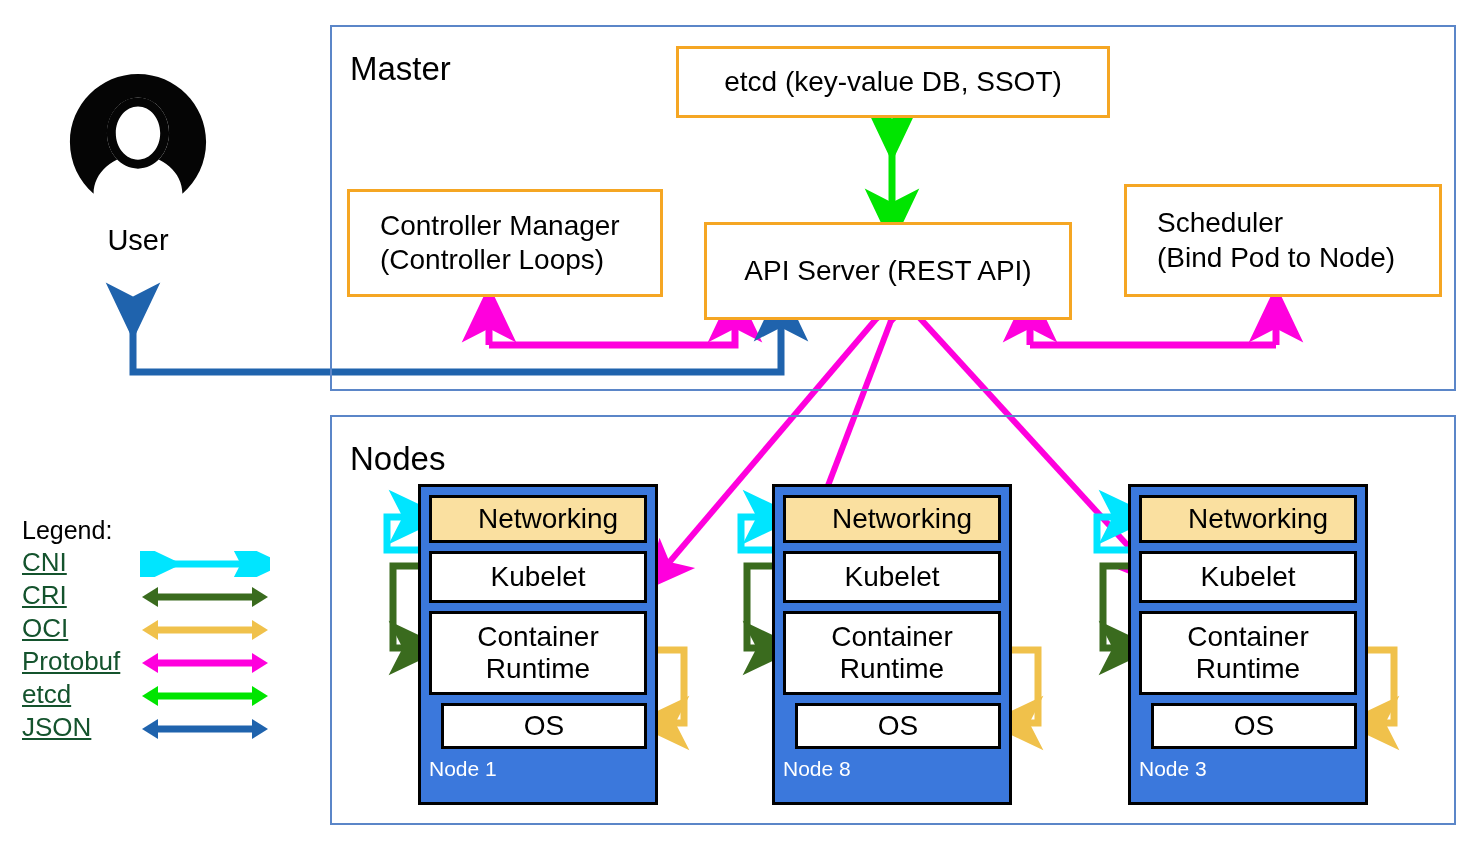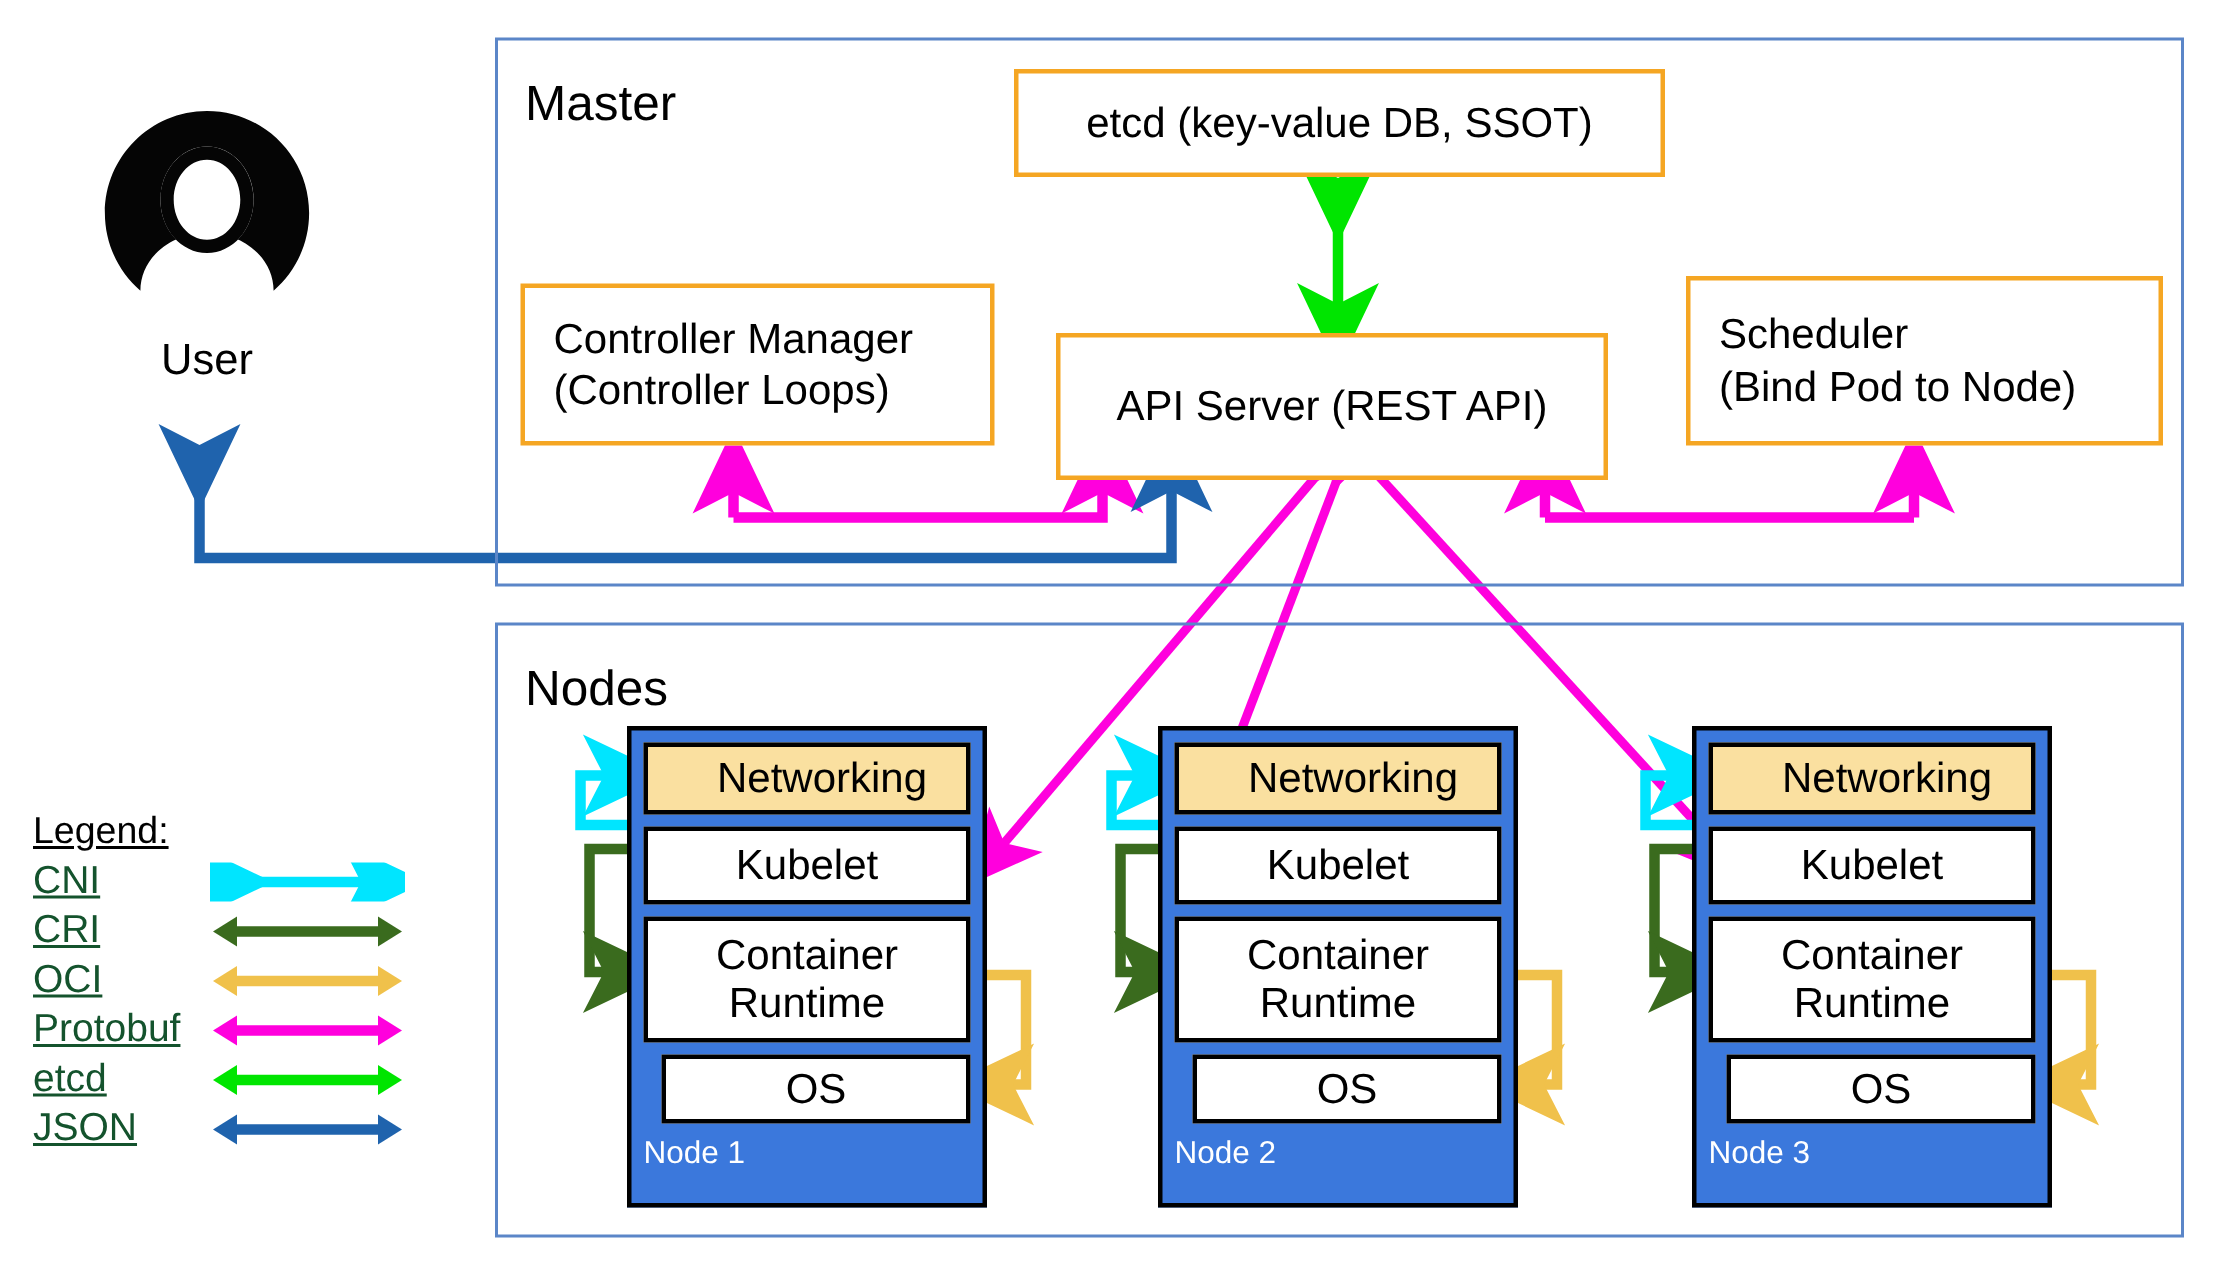--- a/index.html
+++ b/index.html
@@ -52,21 +52,21 @@
     text-align: center;
     color: #000000;
     font-size: 28px;
     line-height: 1.22;
     white-space: pre-line;
     padding: 0 8px;
   }
   .comp-box.left-align {
     justify-content: flex-start;
     text-align: left;
-    padding-left: 19px;
+    padding-left: 30px;
   }
 
   
   #user-wrap {
     position: absolute;
     left: 60px;
     top: 68px;
     width: 156px;
     text-align: center;
   }
@@ -112,23 +112,22 @@
     color: #ffffff;
     font-size: 21px;
     text-align: left;
     margin-top: 8px;
   }
 
   
   #legend {
     position: absolute;
     left: 22px;
-    top: 540px;
+    top: 516px;
     width: 250px;
-    text-decoration: underline;
   }
   .legend-heading {
     font-size: 25px;
     color: #000000;
     margin-bottom: 2px;
   }
   .legend-row {
     position: relative;
     height: 33px;
   }
@@ -278,21 +277,21 @@
     <div class="node-layer os">OS</div>
     <div class="node-name">Node 1</div>
   </div>
 
   <div class="node-card" style="left:772px; top:484px; width:240px; height:321px;">
     <div class="node-layer networking">Networking</div>
     <div class="node-layer kubelet">Kubelet</div>
     <div class="node-layer runtime">Container
 Runtime</div>
     <div class="node-layer os">OS</div>
-    <div class="node-name">Node 2</div>
+    <div class="node-name">Node 8</div>
   </div>
 
   <div class="node-card" style="left:1128px; top:484px; width:240px; height:321px;">
     <div class="node-layer networking">Networking</div>
     <div class="node-layer kubelet">Kubelet</div>
     <div class="node-layer runtime">Container
 Runtime</div>
     <div class="node-layer os">OS</div>
     <div class="node-name">Node 3</div>
   </div>

